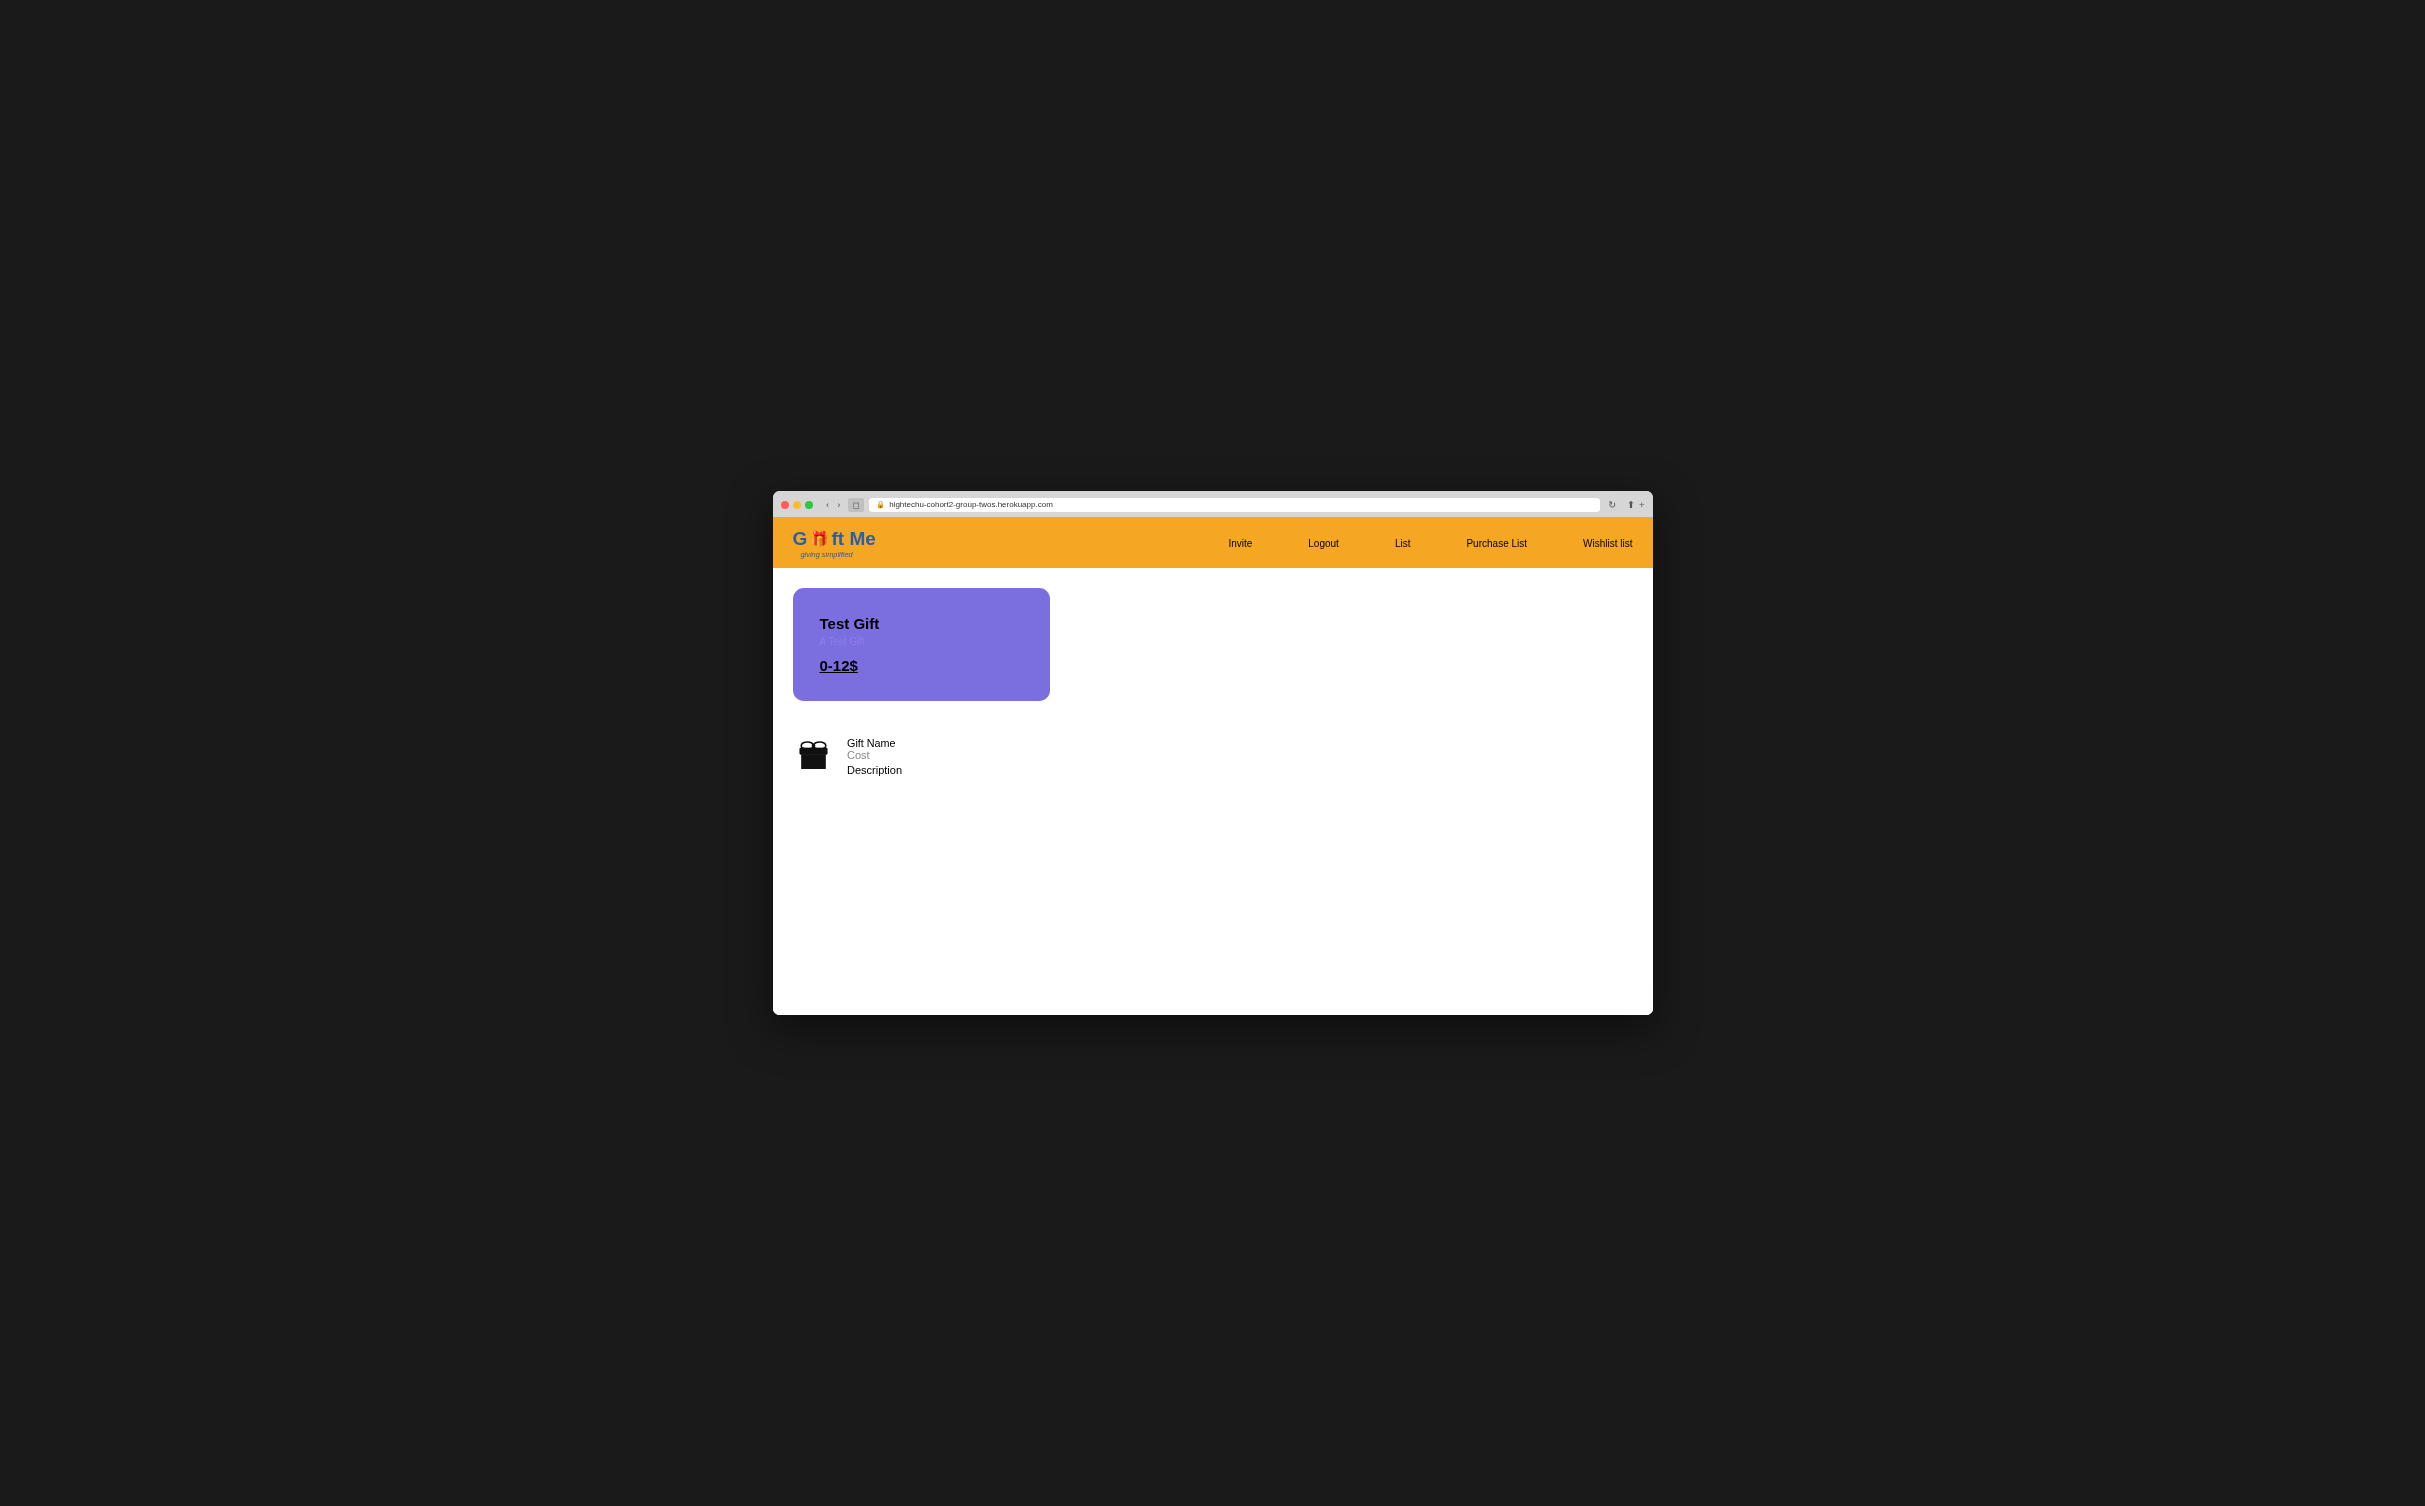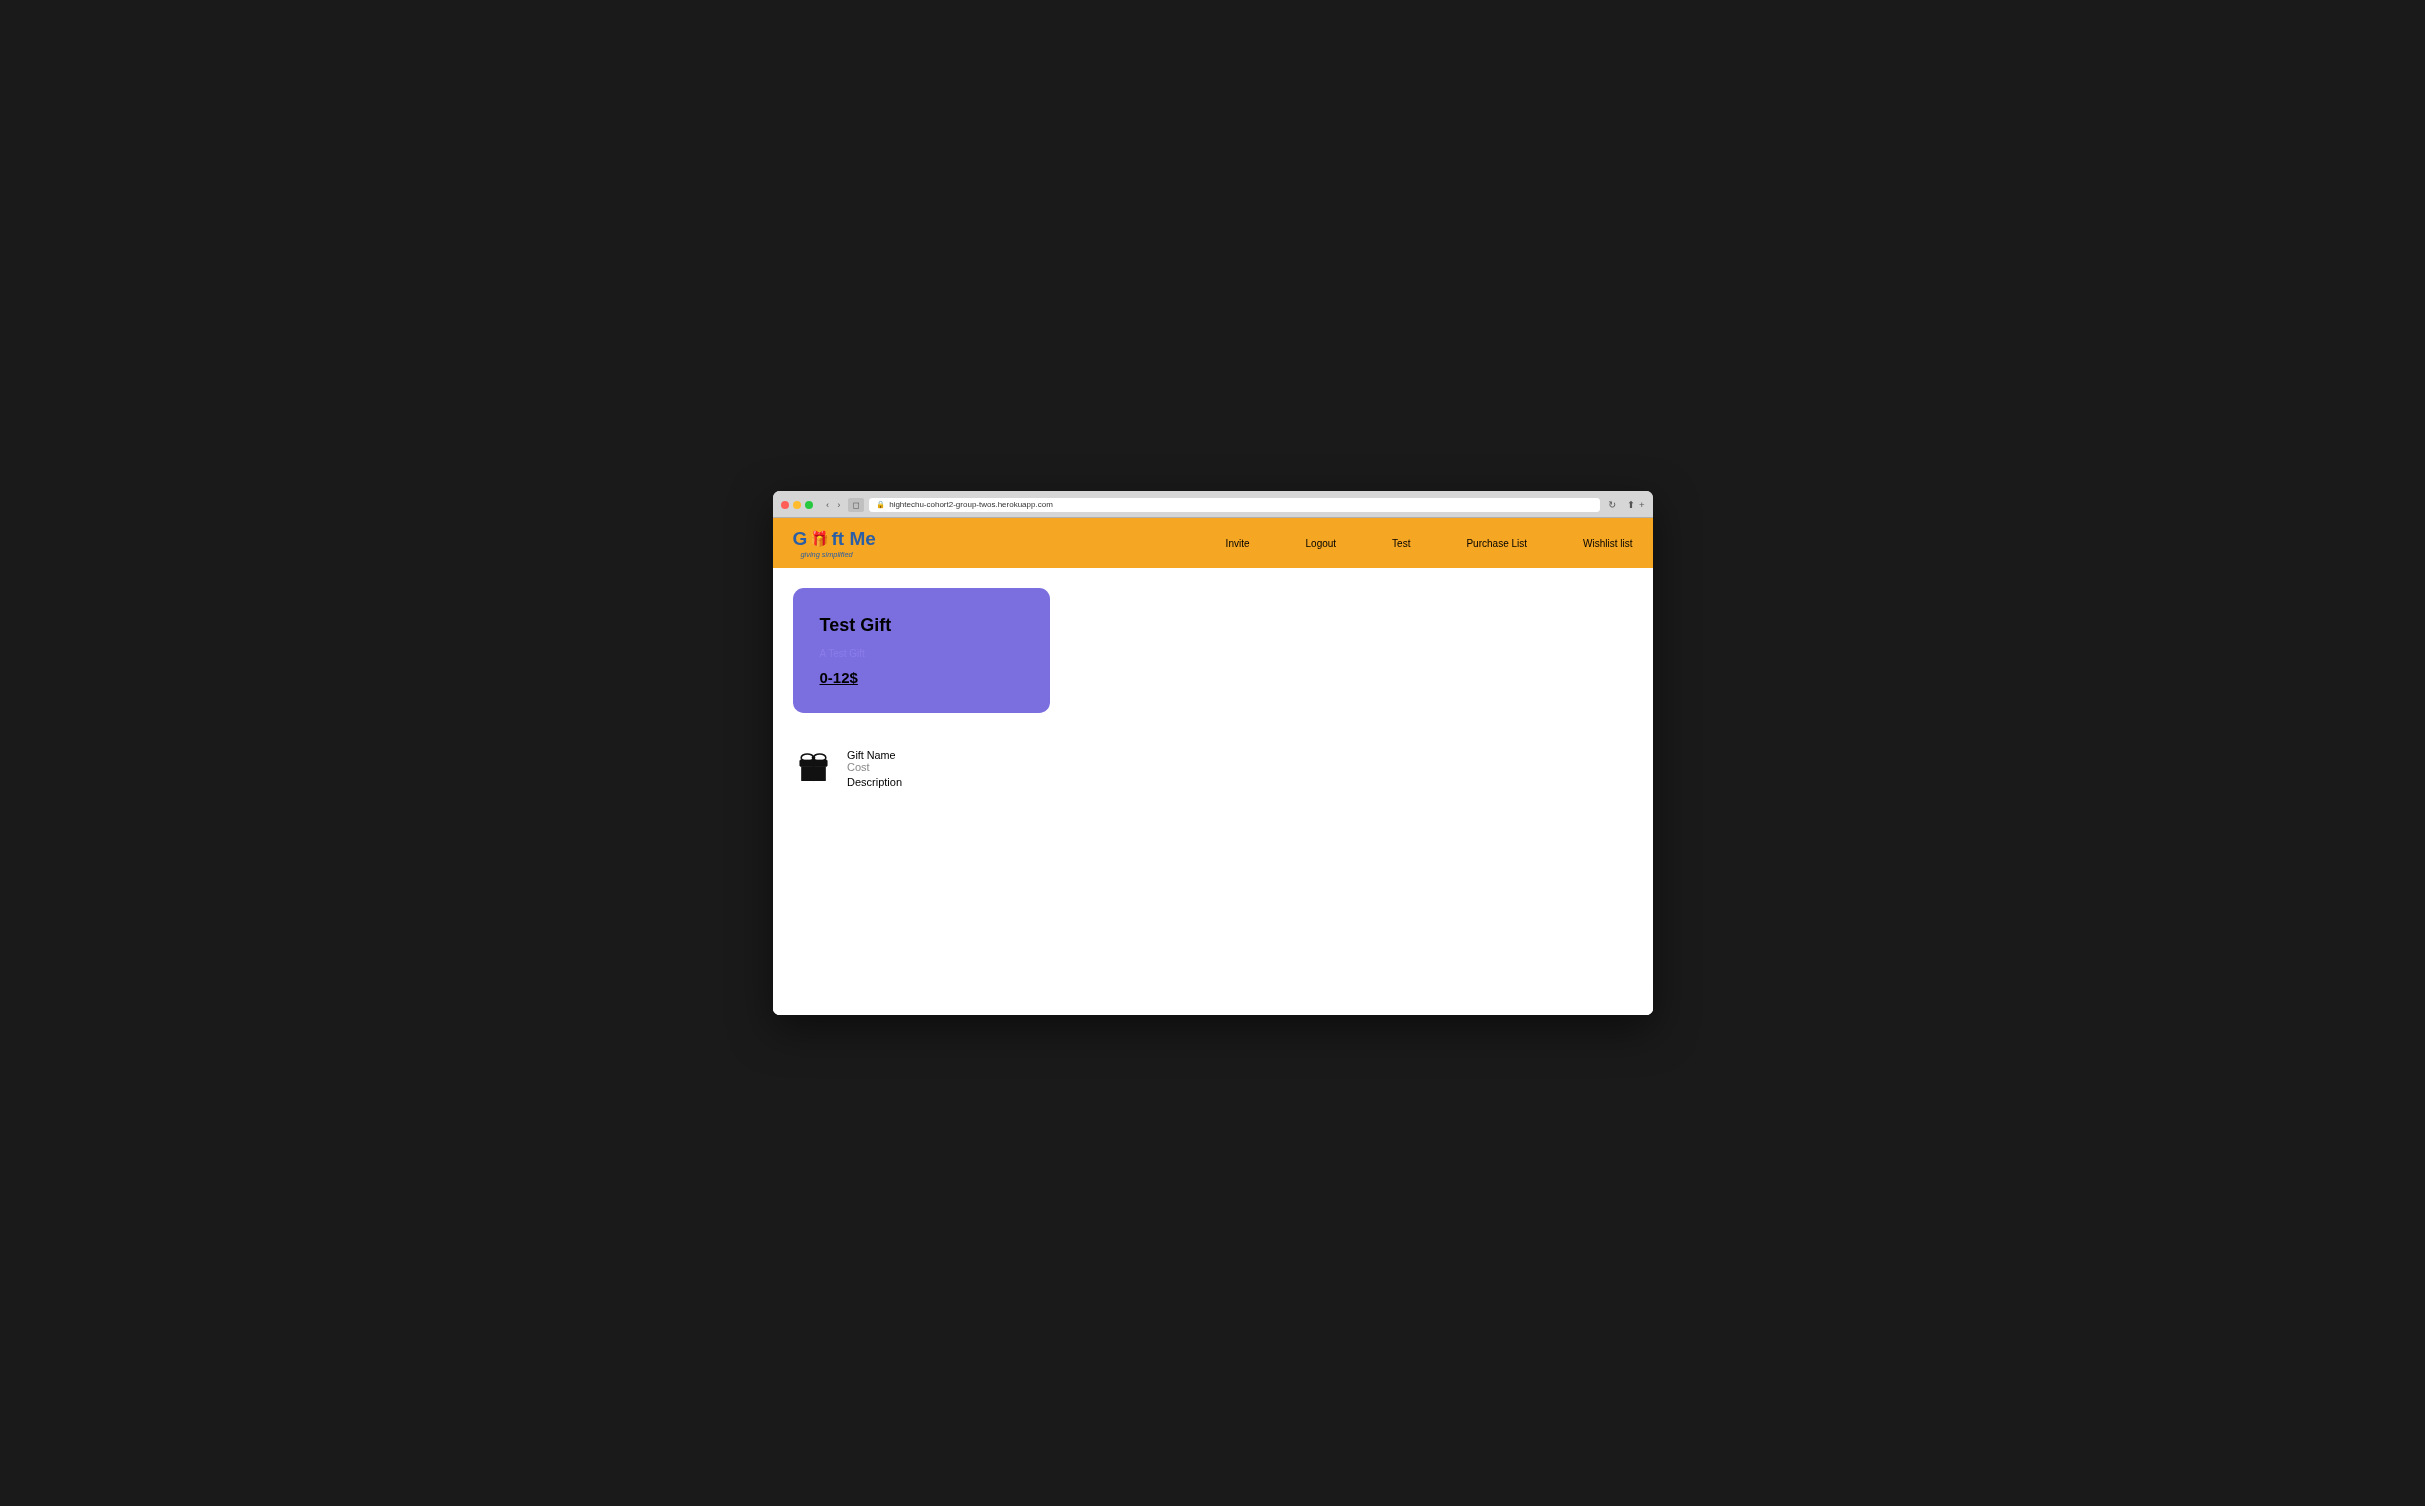--- a/index.html
+++ b/index.html
@@ -202,24 +202,24 @@
     
     .gift-card {
       background: #7b6fe0;
       border-radius: 10.8px;
       padding: 27px 27px 27px;
       width: 257px;
       margin-bottom: 27px;
     }
 
     .gift-card-title {
-      font-size: 18px;
+      font-size: 15px;
       font-weight: bold;
       color: #000;
-      margin-bottom: 12px;
+      margin-bottom: 4px;
     }
 
     .gift-card-desc {
       font-size: 10px;
       color: #8b7de8;
       margin-bottom: 9.5px;
     }
 
     .gift-card-price {
       font-size: 15px;
@@ -304,21 +304,21 @@
         <div class="brand-title">
           <span>G</span>
           <span class="gift-icon">🎁</span>
           <span>ft Me</span>
         </div>
         <div class="brand-subtitle">giving simplified</div>
       </div>
       <div class="nav-links">
         <a class="nav-link">Invite</a>
         <a class="nav-link">Logout</a>
-        <a class="nav-link">Test</a>
+        <a class="nav-link">List</a>
         <a class="nav-link">Purchase List</a>
         <a class="nav-link">Wishlist list</a>
       </div>
     </nav>
 
     <div class="main-layout">
 
 
       <main class="main-content">
 

